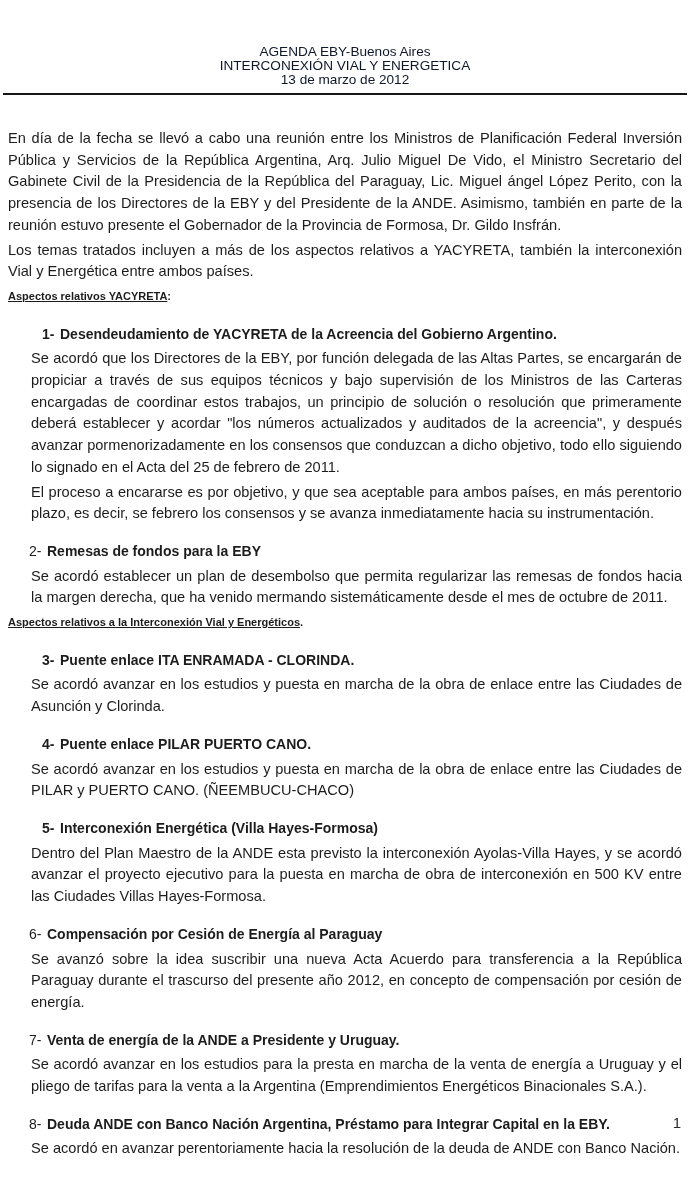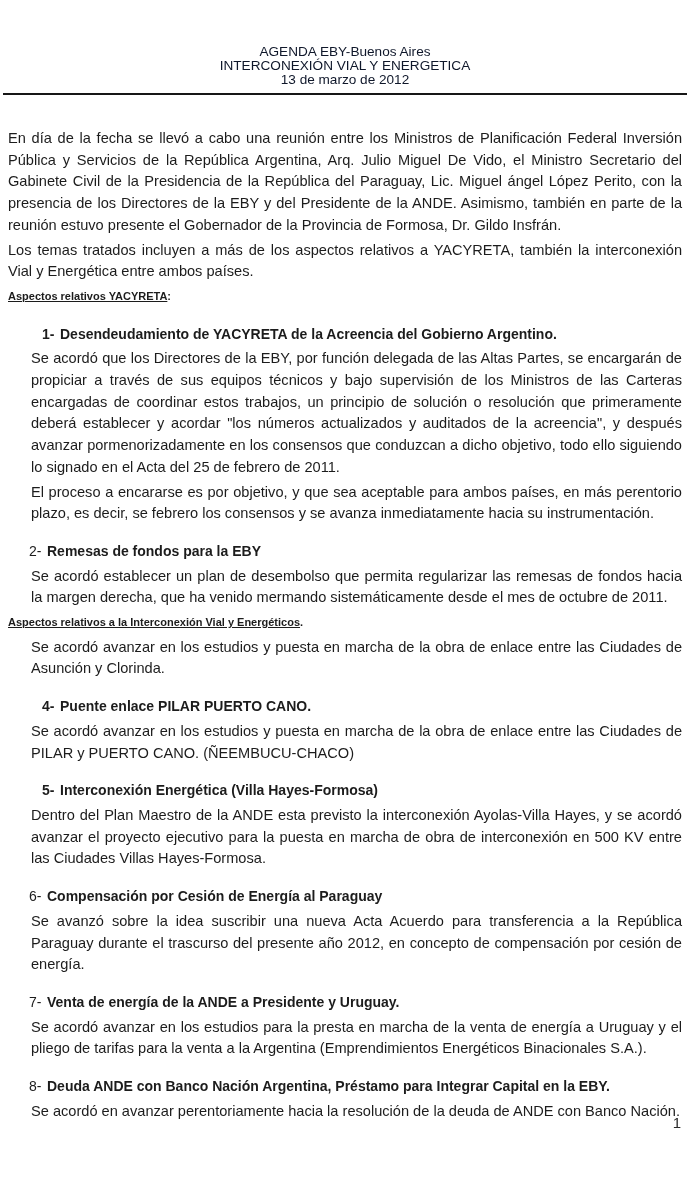--- a/index.html
+++ b/index.html
@@ -77,20 +77,23 @@
     <p class="item-p">Se acordó que los Directores de la EBY, por función delegada de las Altas Partes, se encargarán de propiciar a través de sus equipos técnicos y bajo supervisión de los Ministros de las Carteras encargadas de coordinar estos trabajos, un principio de solución o resolución que primeramente deberá establecer y acordar "los números actualizados y auditados de la acreencia", y después avanzar pormenorizadamente en los consensos que conduzcan a dicho objetivo, todo ello siguiendo lo signado en el Acta del 25 de febrero de 2011.</p>
     <p class="item-p">El proceso a encararse es por objetivo, y que sea aceptable para ambos países, en más perentorio plazo, es decir, se febrero los consensos y se avanza inmediatamente hacia su instrumentación.</p>
 
     <div class="item-h ind-b">
       <span class="num">2-</span><span class="ht">Remesas de fondos para la EBY</span>
     </div>
     <p class="item-p">Se acordó establecer un plan de desembolso que permita regularizar las remesas de fondos hacia la margen derecha, que ha venido mermando sistemáticamente desde el mes de octubre de 2011.</p>
 
     <div class="sec-h"><span class="u">Aspectos relativos a la Interconexión Vial y Energéticos</span><span>.</span></div>
 
+    <div class="item-h ind-a">
+      <span class="num num-bold">3-</span><span class="ht">Puente enlace ITA ENRAMADA - CLORINDA.</span>
+    </div>
     <p class="item-p">Se acordó avanzar en los estudios y puesta en marcha de la obra de enlace entre las Ciudades de Asunción y Clorinda.</p>
 
     <div class="item-h ind-a">
       <span class="num num-bold">4-</span><span class="ht">Puente enlace PILAR PUERTO CANO.</span>
     </div>
     <p class="item-p">Se acordó avanzar en los estudios y puesta en marcha de la obra de enlace entre las Ciudades de PILAR y PUERTO CANO. (ÑEEMBUCU-CHACO)</p>
 
     <div class="item-h ind-a">
       <span class="num num-bold">5-</span><span class="ht">Interconexión Energética (Villa Hayes-Formosa)</span>
     </div>

